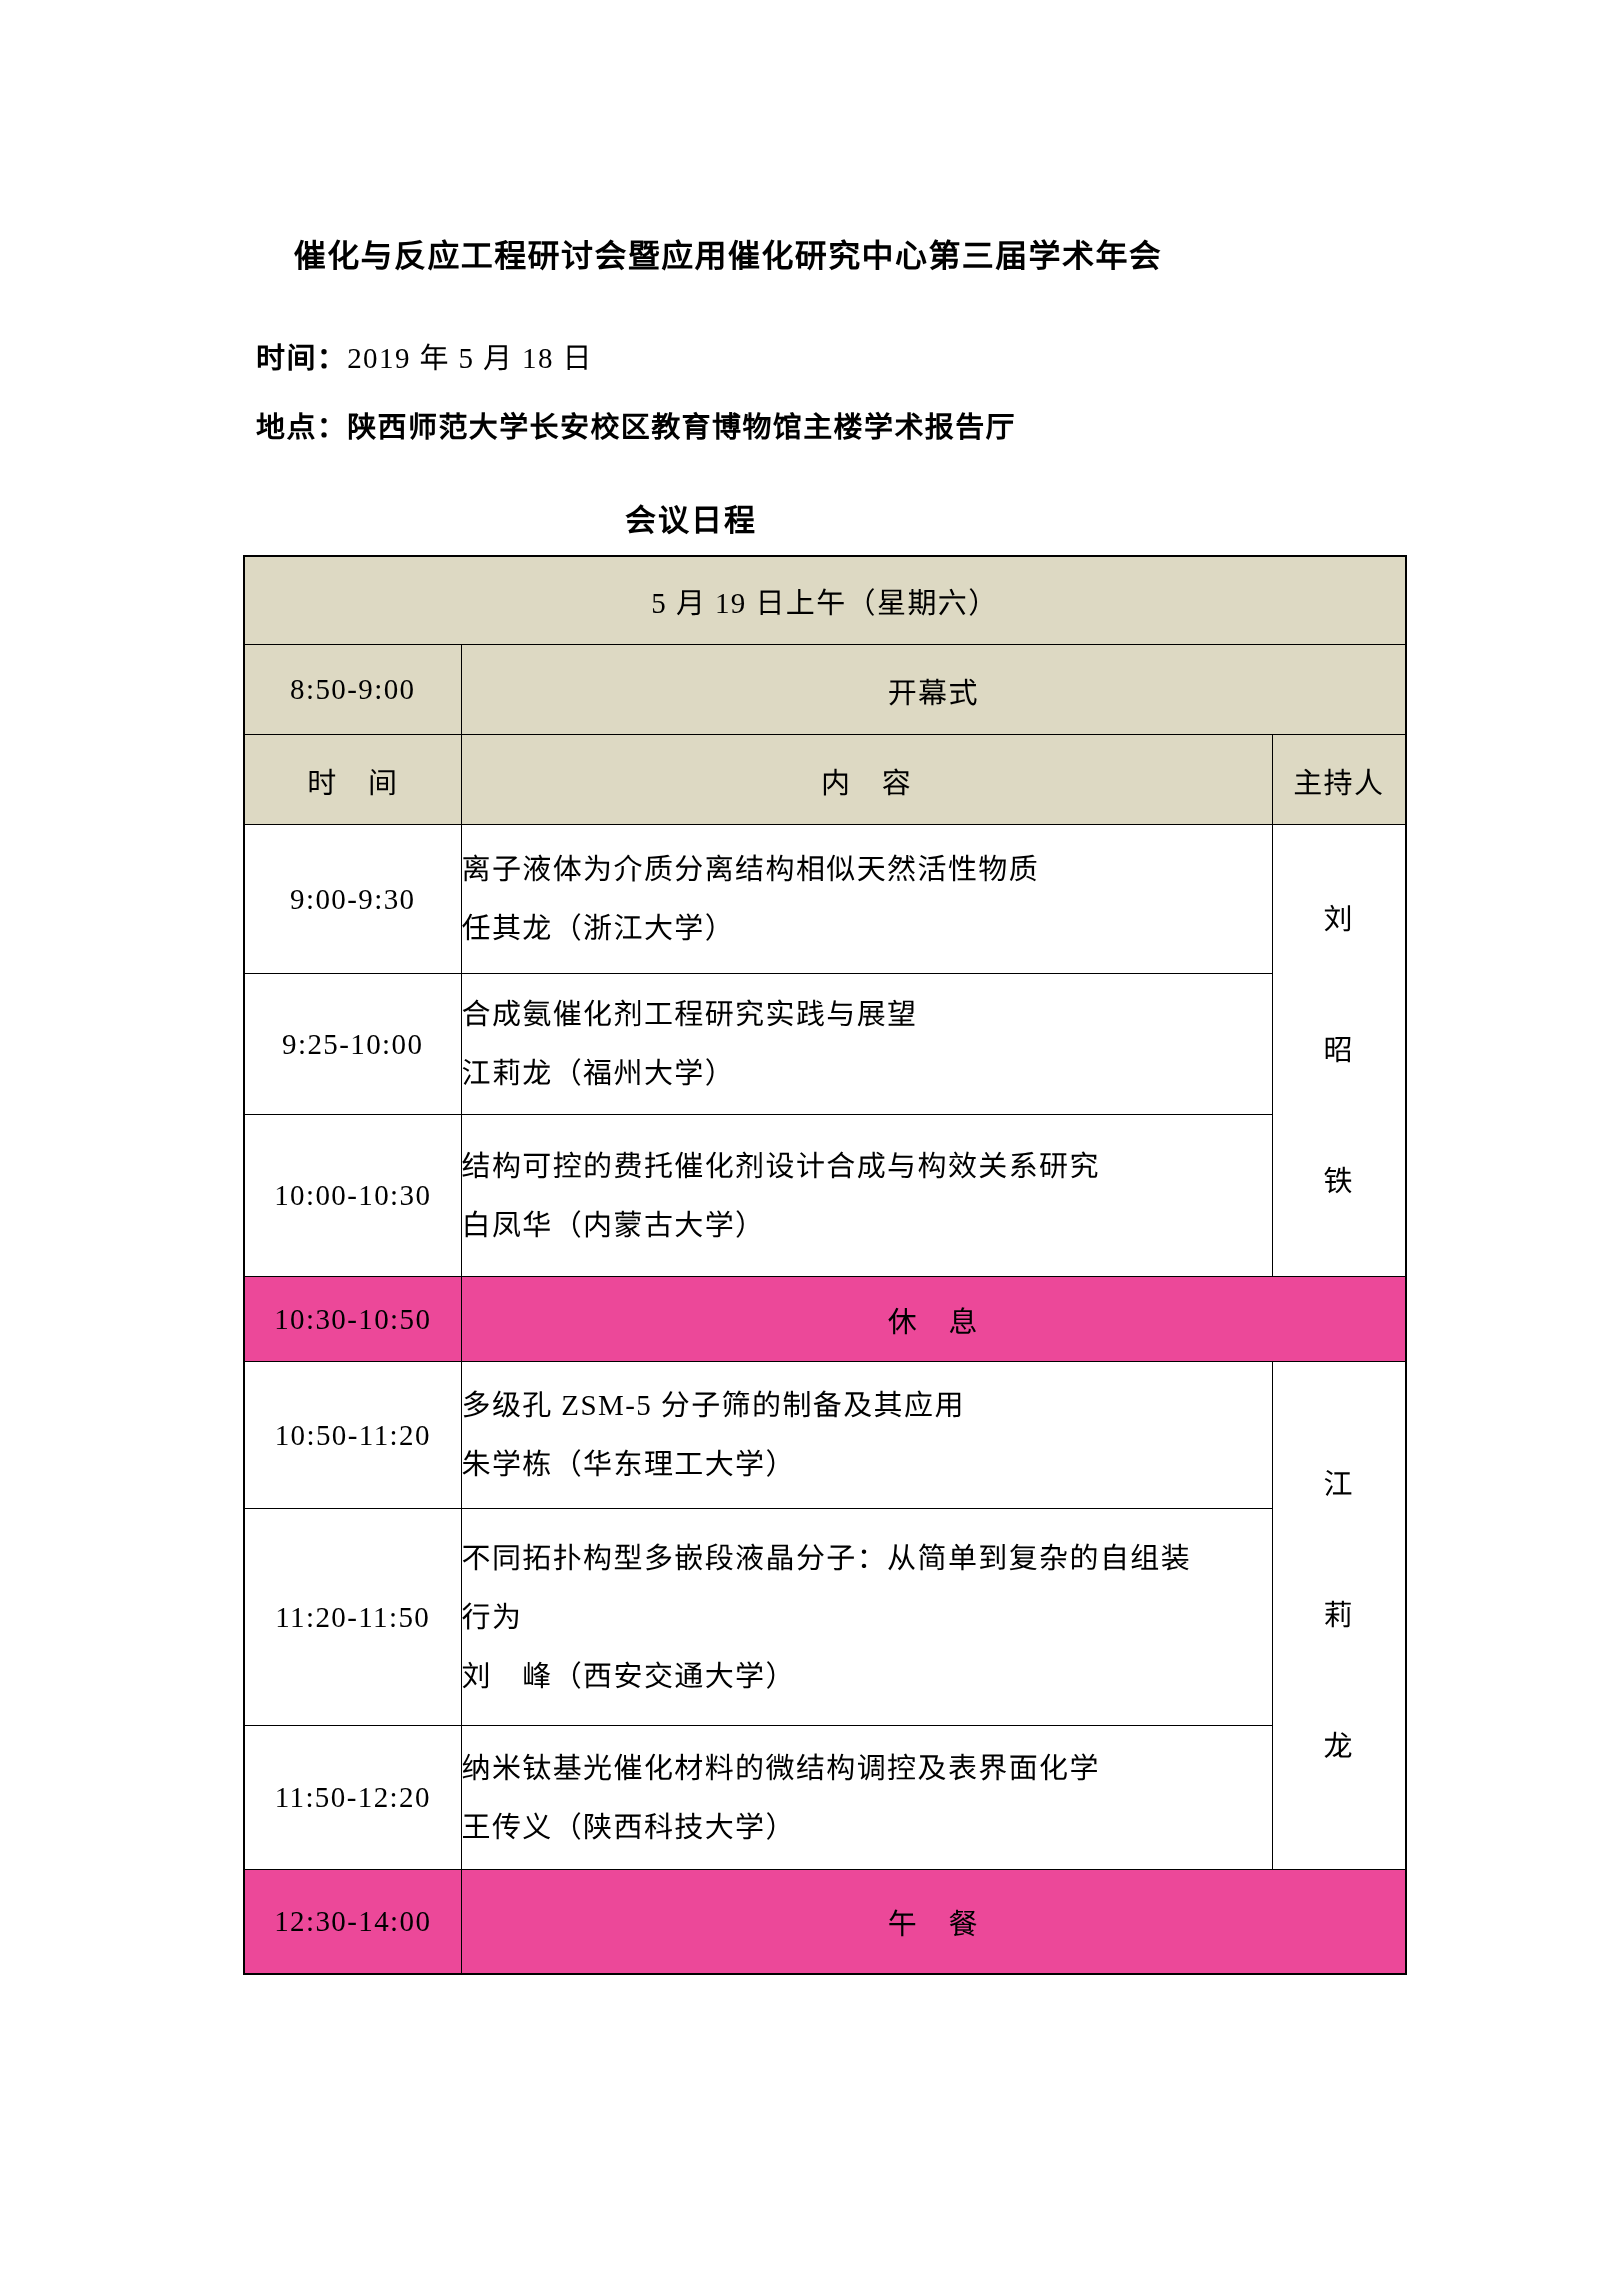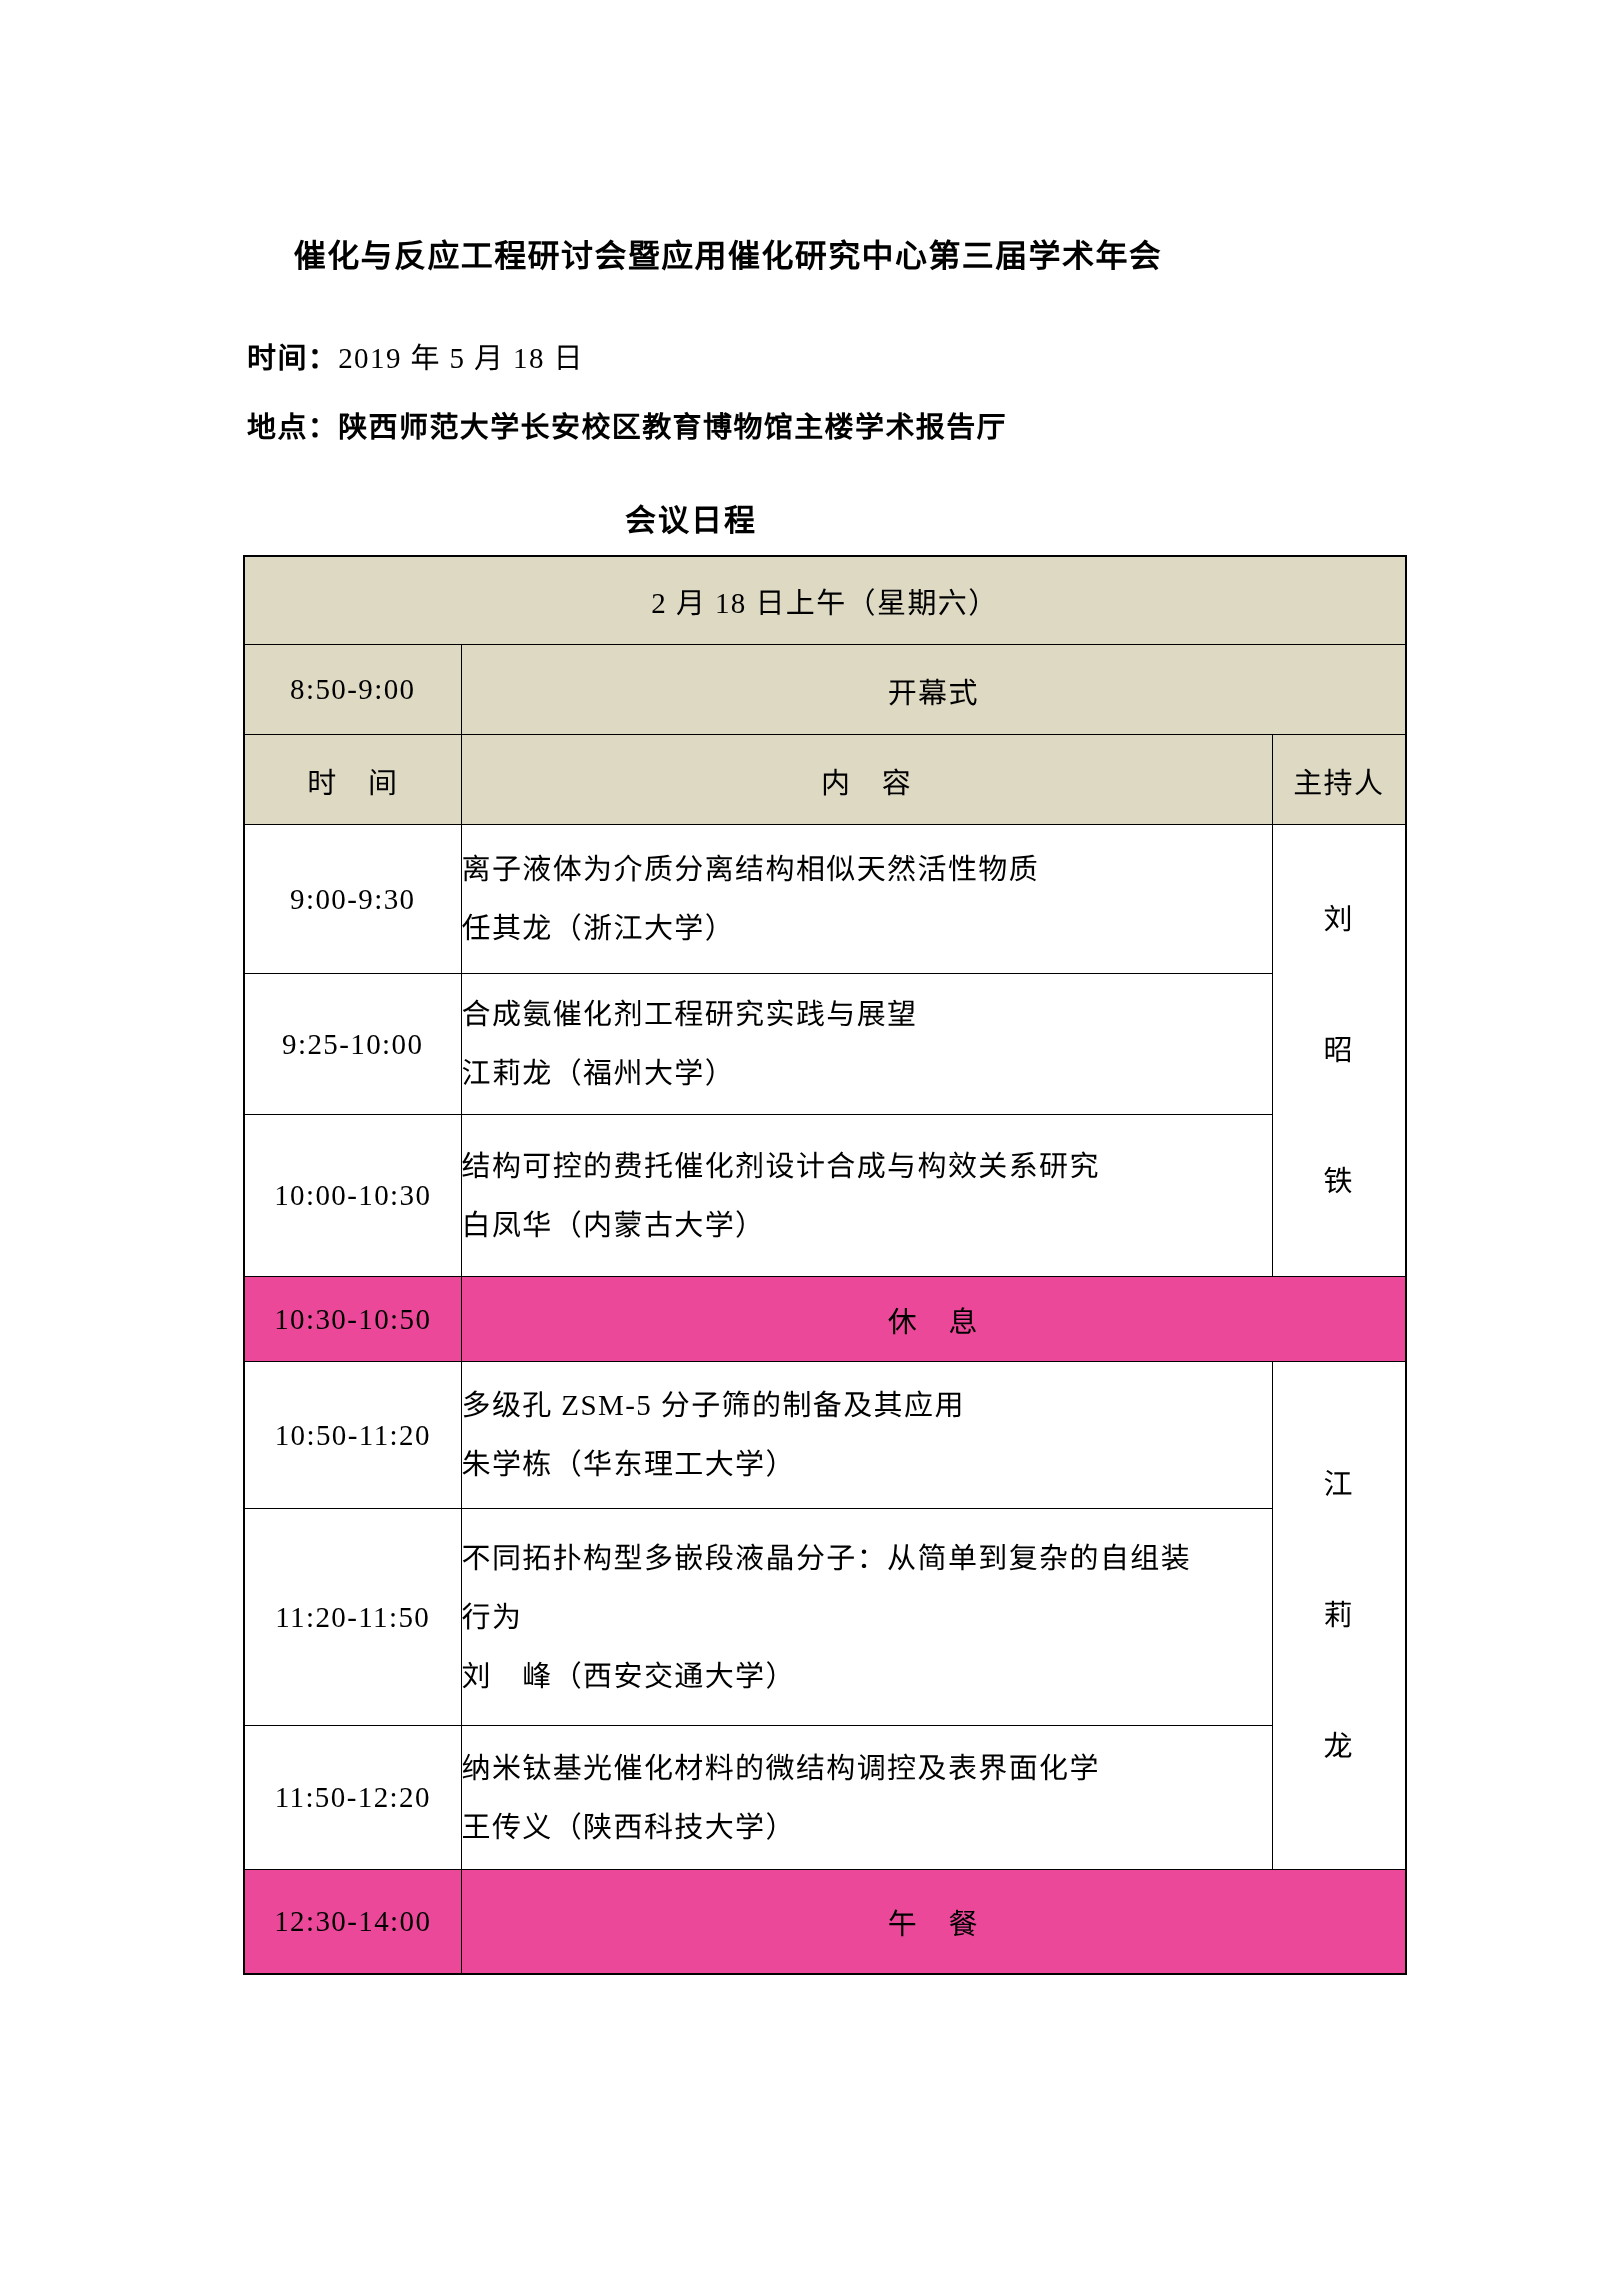--- a/index.html
+++ b/index.html
@@ -28,21 +28,21 @@
     line-height: 40px;
     letter-spacing: 1.4px;
   }
 
   .info-block {
     margin-top: 65px;
     margin-left: 244px;
     margin-right: 218px;
   }
   .info-line {
-    margin: 3px;
+    margin: 12px;
     font-size: 29px;
     line-height: 34px;
     letter-spacing: 1.4px;
   }
   .info-line + .info-line { margin-top: 35px; }
   .info-label {
     font-family: "Liberation Sans", sans-serif;
     font-weight: bold;
   }
   .info-value-serif { font-family: "Liberation Serif", serif; font-weight: normal; }
@@ -140,21 +140,21 @@
 
   <table class="schedule">
     <colgroup>
       <col class="c-time">
       <col class="c-content">
       <col class="c-host">
     </colgroup>
 
     <tbody>
         <tr class="r-date">
-      <td colspan="3" class="bg-tan center">2 月 18 日上午（星期六）</td>
+      <td colspan="3" class="bg-tan center">5 月 19 日上午（星期六）</td>
     </tr>
 
     <tr class="r-open">
       <td class="bg-tan center time-text">8:50-9:00</td>
       <td colspan="2" class="bg-tan center">开幕式</td>
     </tr>
 
     <tr class="r-colhead">
       <td class="bg-tan center">时　间</td>
       <td class="bg-tan center">内　容</td>

